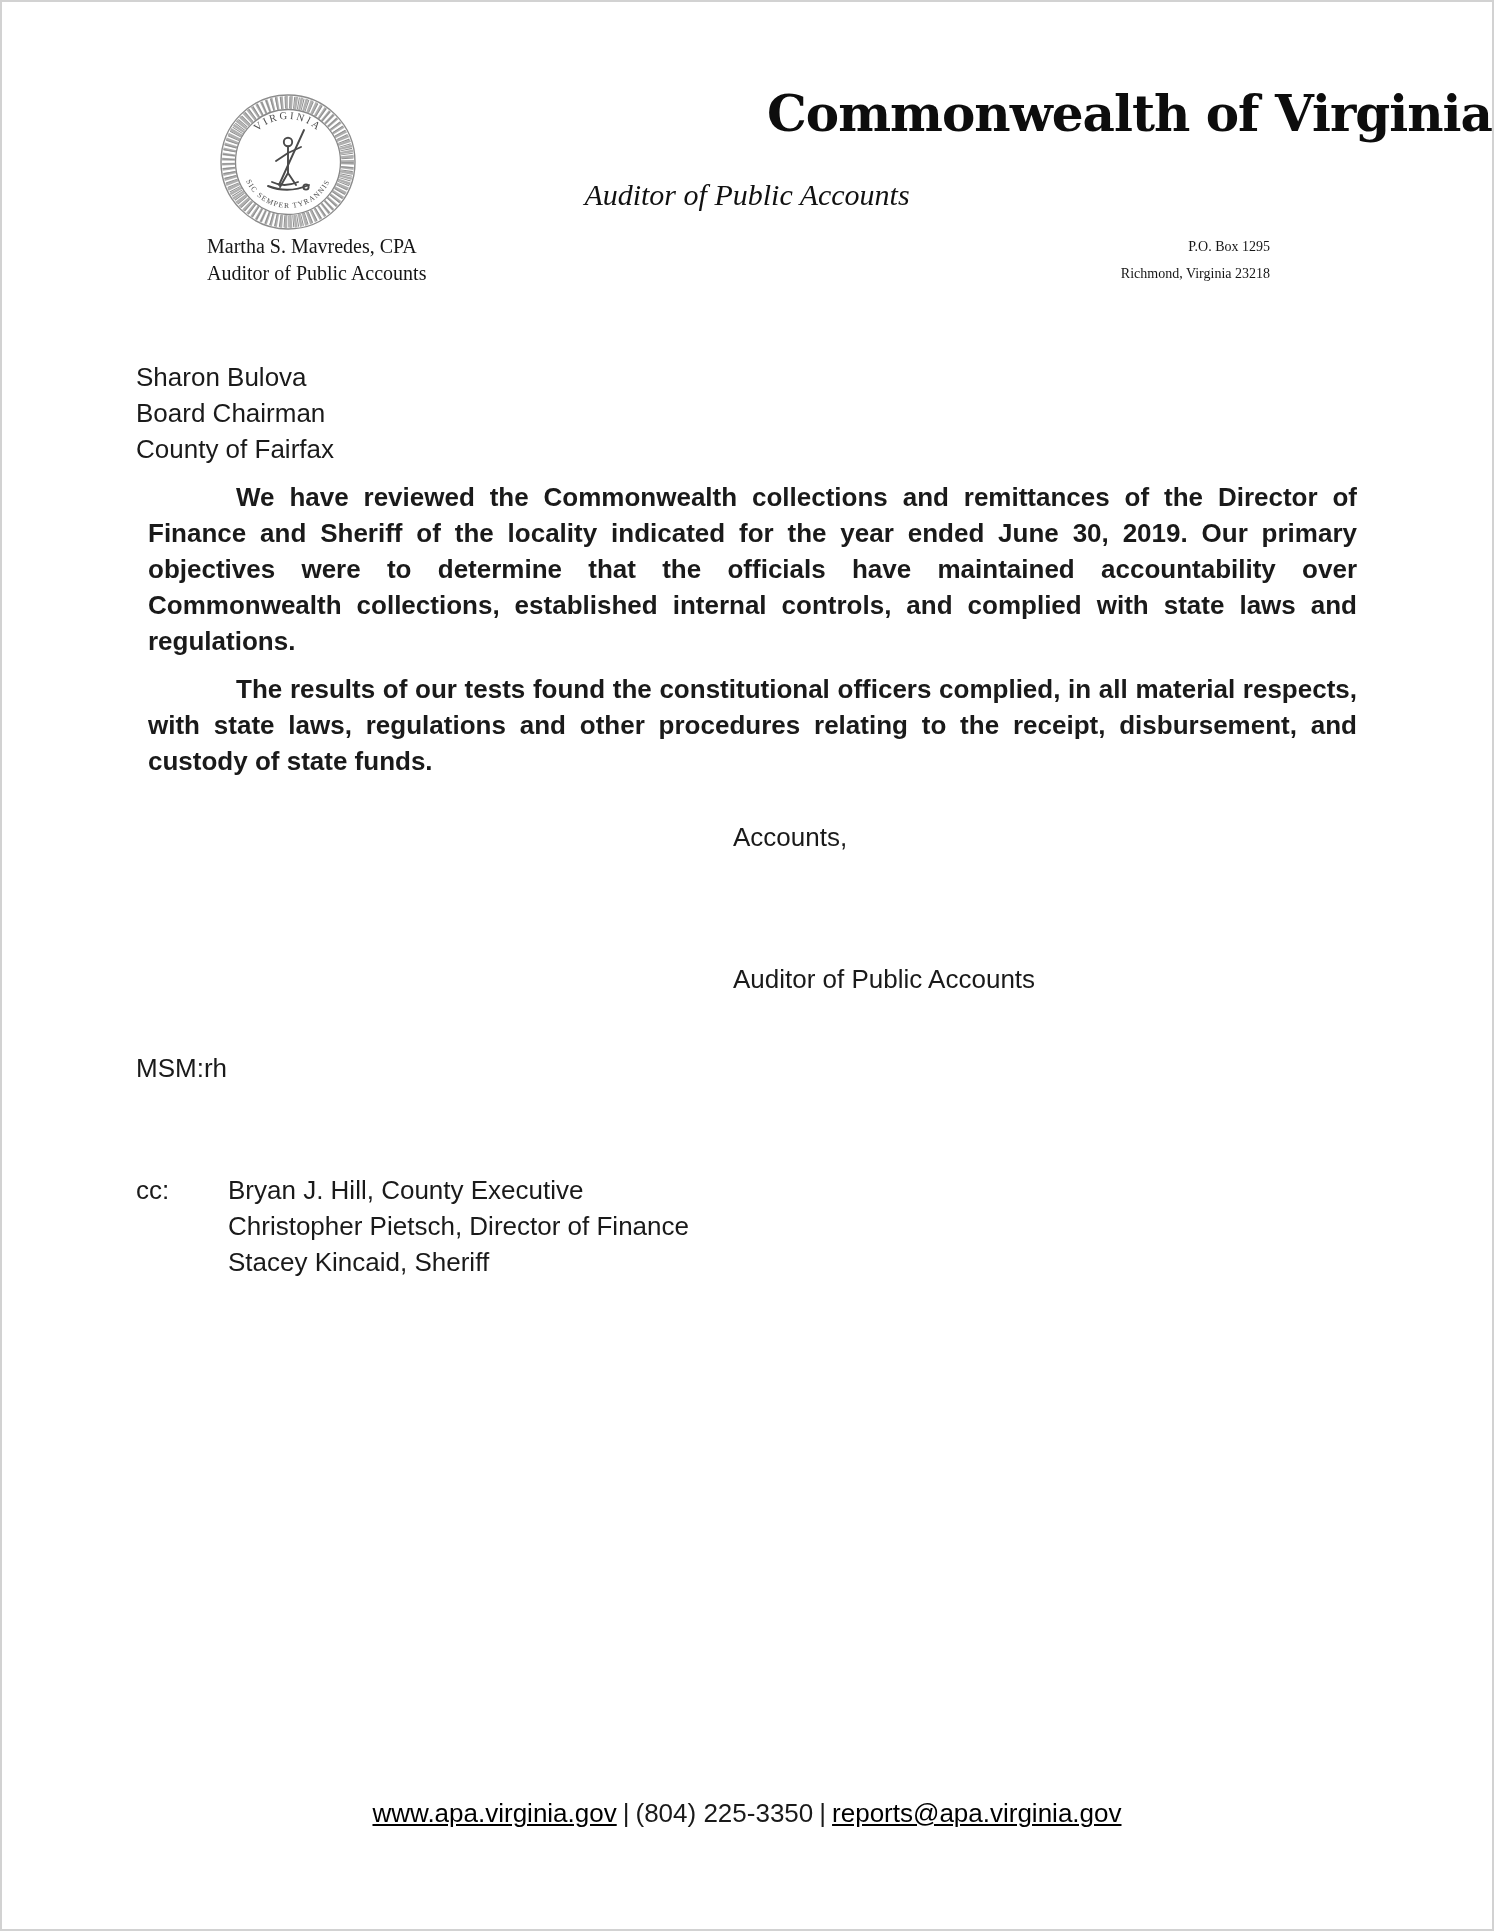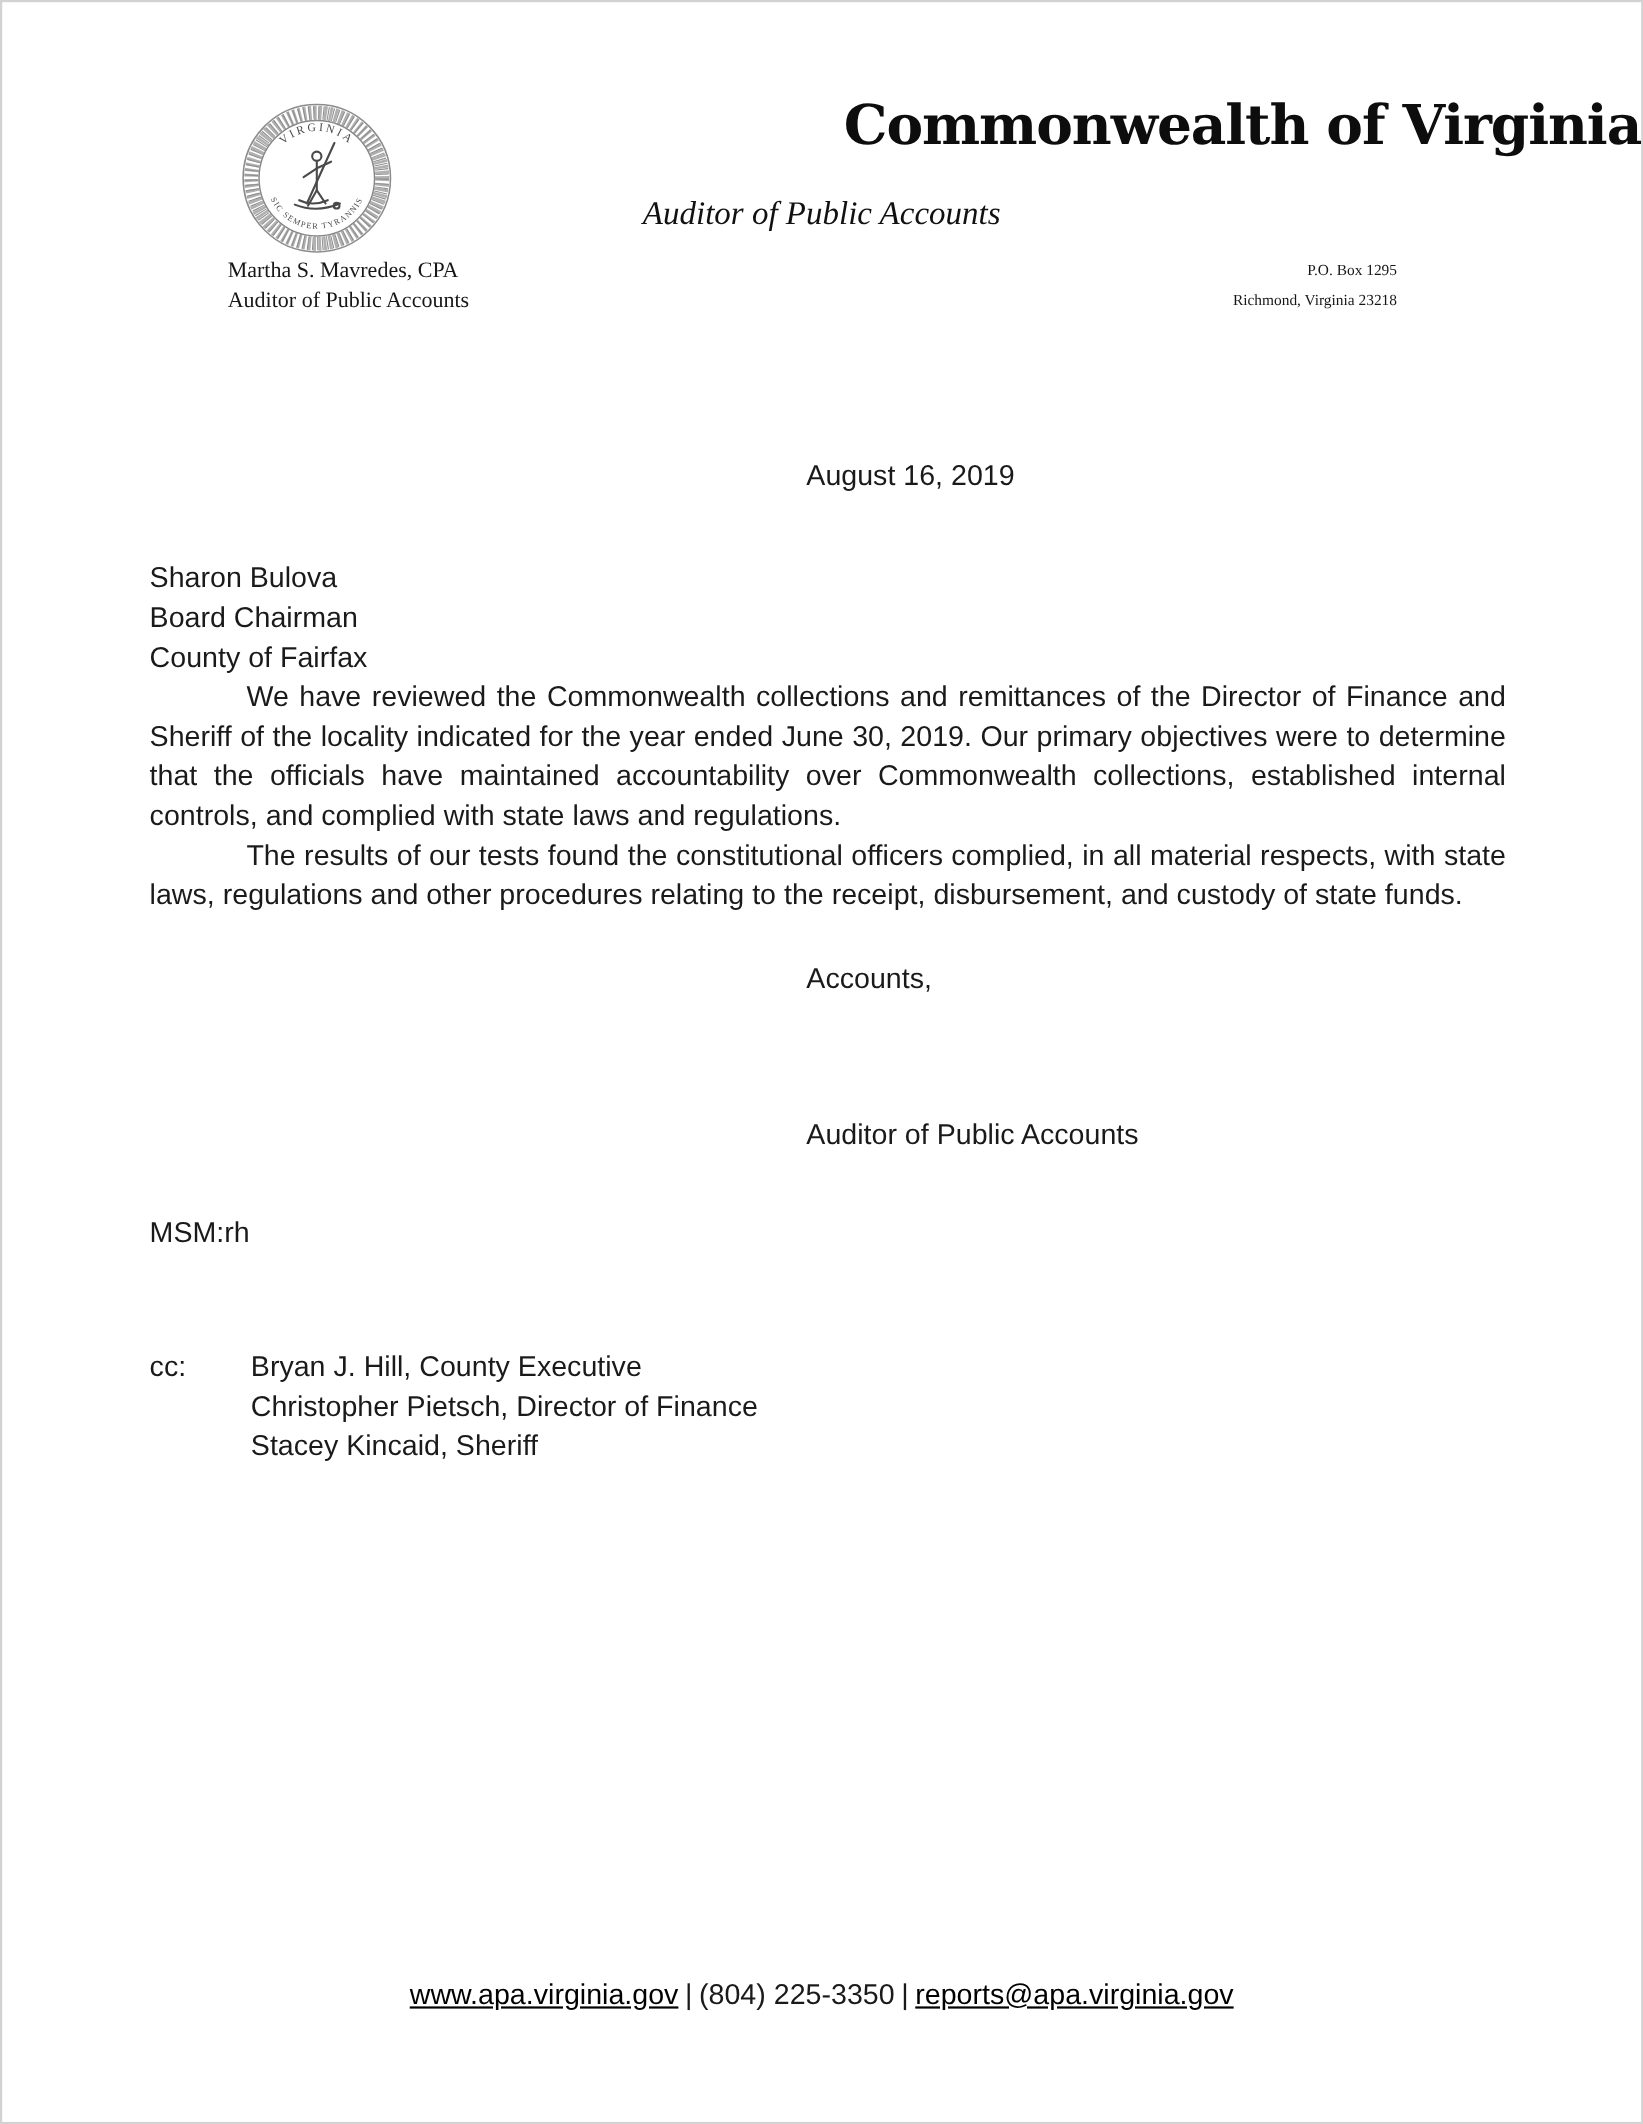--- a/index.html
+++ b/index.html
@@ -85,23 +85,24 @@
   .date-line {
     margin: 112px 0 0 597px;
   }
   .address-block {
     margin-top: 57px;
   }
   .salutation {
     margin-top: 38px;
   }
   p.body-para {
-    margin: 0;
+    margin: 12px;
     text-align: justify;
     text-indent: 88px;
+    font-weight: bold;
   }
   .para-1 { margin-top: 31px; }
   .para-2 { margin-top: 39px; }
   .closing {
     margin: 40px 0 0 597px;
   }
   .signer-title {
     margin: 106px 0 0 597px;
   }
   .typist-ref {
@@ -184,21 +185,20 @@
     </div>
 
     <div class="lh-right">
       <div>P.O. Box 1295</div>
       <div>Richmond, Virginia 23218</div>
     </div>
   </div>
 
   <div class="content">
 
-    <div class="date-line">August 16, 2019</div>
 
     <div class="address-block">
       <div>Sharon Bulova</div>
       <div>Board Chairman</div>
       <div>County of Fairfax</div>
     </div>
 
 
     <p class="body-para para-1">We have reviewed the Commonwealth collections and remittances of the Director of Finance and Sheriff of the locality indicated for the year ended June 30, 2019.  Our primary objectives were to determine that the officials have maintained accountability over Commonwealth collections, established internal controls, and complied with state laws and regulations.</p>
     <p class="body-para para-2">The results of our tests found the constitutional officers complied, in all material respects, with state laws, regulations and other procedures relating to the receipt, disbursement, and custody of state funds.</p>

